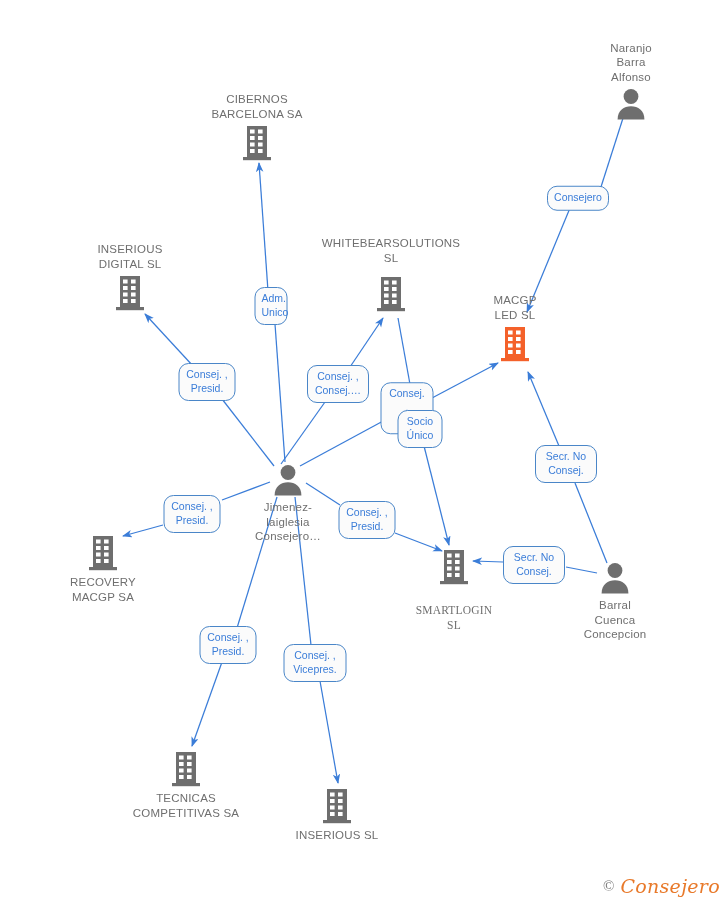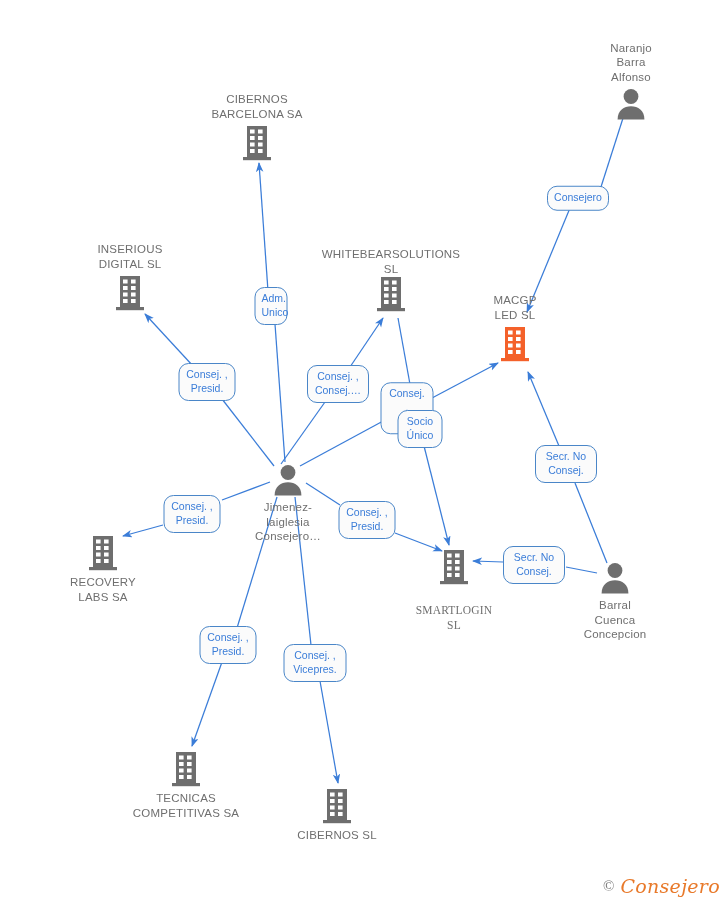--- a/index.html
+++ b/index.html
@@ -184,21 +184,21 @@
               <rect x="8" y="4.5" width="4.6" height="4"></rect>
               <rect x="16" y="4.5" width="4.6" height="4"></rect>
               <rect x="8" y="11" width="4.6" height="4"></rect>
               <rect x="16" y="11" width="4.6" height="4"></rect>
               <rect x="8" y="17.5" width="4.6" height="4"></rect>
               <rect x="16" y="17.5" width="4.6" height="4"></rect>
               <rect x="8" y="24" width="4.6" height="4"></rect>
               <rect x="16" y="24" width="4.6" height="4"></rect>
             </g>
           </svg></div>
-        <div class="caption cap-above" style="bottom: 18px;">WHITEBEARSOLUTIONS SL</div>
+        <div class="caption cap-above" style="bottom: 29px;">WHITEBEARSOLUTIONS SL</div>
       </div>
       <div class="node company focus" style="left: 515px; top: 344px;">
         <div class="glyph" style="top: -18px; height: 36px;"><svg width="30" height="36" viewBox="0 0 30 36" aria-hidden="true">
             <rect x="5" y="1" width="20" height="31" fill="#f4612a"></rect>
             <rect x="1" y="32" width="28" height="3.2" fill="#f4612a"></rect>
             <g fill="#ffffff">
               <rect x="8" y="4.5" width="4.6" height="4"></rect>
               <rect x="16" y="4.5" width="4.6" height="4"></rect>
               <rect x="8" y="11" width="4.6" height="4"></rect>
               <rect x="16" y="11" width="4.6" height="4"></rect>
@@ -229,21 +229,21 @@
               <rect x="16" y="4.5" width="4.6" height="4"></rect>
               <rect x="8" y="11" width="4.6" height="4"></rect>
               <rect x="16" y="11" width="4.6" height="4"></rect>
               <rect x="8" y="17.5" width="4.6" height="4"></rect>
               <rect x="16" y="17.5" width="4.6" height="4"></rect>
               <rect x="8" y="24" width="4.6" height="4"></rect>
               <rect x="16" y="24" width="4.6" height="4"></rect>
             </g>
           </svg></div>
         <div class="caption cap-below" style="top: 22px;">RECOVERY
-LABS SA</div>
+MACGP SA</div>
       </div>
       <div class="node company" style="left: 454px; top: 567px;">
         <div class="glyph" style="top: -18px; height: 36px;"><svg width="30" height="36" viewBox="0 0 30 36" aria-hidden="true">
             <rect x="5" y="1" width="20" height="31" fill="#6e6e6e"></rect>
             <rect x="1" y="32" width="28" height="3.2" fill="#6e6e6e"></rect>
             <g fill="#ffffff">
               <rect x="8" y="4.5" width="4.6" height="4"></rect>
               <rect x="16" y="4.5" width="4.6" height="4"></rect>
               <rect x="8" y="11" width="4.6" height="4"></rect>
               <rect x="16" y="11" width="4.6" height="4"></rect>
@@ -291,21 +291,21 @@
               <rect x="8" y="4.5" width="4.6" height="4"></rect>
               <rect x="16" y="4.5" width="4.6" height="4"></rect>
               <rect x="8" y="11" width="4.6" height="4"></rect>
               <rect x="16" y="11" width="4.6" height="4"></rect>
               <rect x="8" y="17.5" width="4.6" height="4"></rect>
               <rect x="16" y="17.5" width="4.6" height="4"></rect>
               <rect x="8" y="24" width="4.6" height="4"></rect>
               <rect x="16" y="24" width="4.6" height="4"></rect>
             </g>
           </svg></div>
-        <div class="caption cap-below" style="top: 22px;">CIBERNOS SL</div>
+        <div class="caption cap-below" style="top: 22px;">INSERIOUS SL</div>
       </div>
     </div>
   <div id="label-layer">
       <div class="elabel" style="left: 578px; top: 198px; width: 62px;">Consejero</div>
       <div class="elabel" style="left: 271px; top: 306px; width: 33px;">Adm.
 Unico</div>
       <div class="elabel" style="left: 207px; top: 382px; width: 57px;">Consej. ,
 Presid.</div>
       <div class="elabel" style="left: 338px; top: 384px; width: 62px;">Consej. ,
 Consej.…</div>

